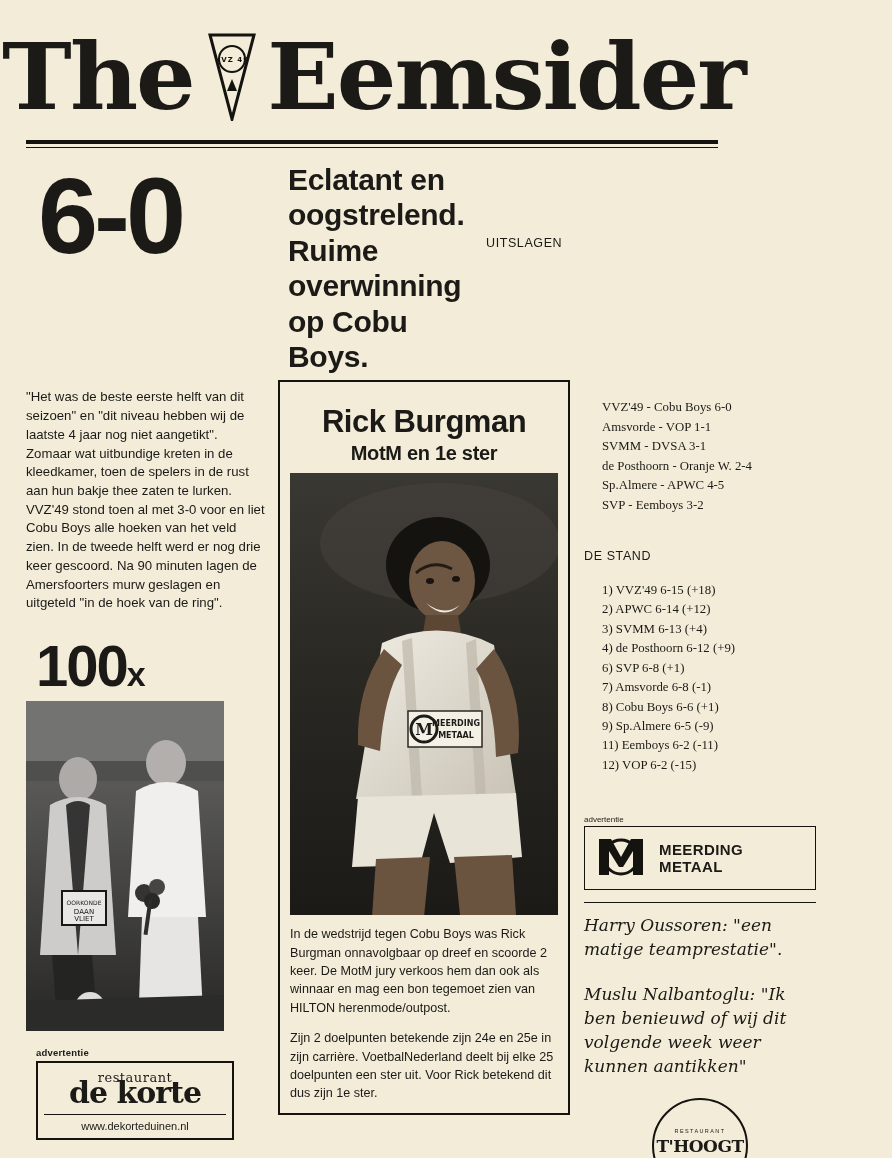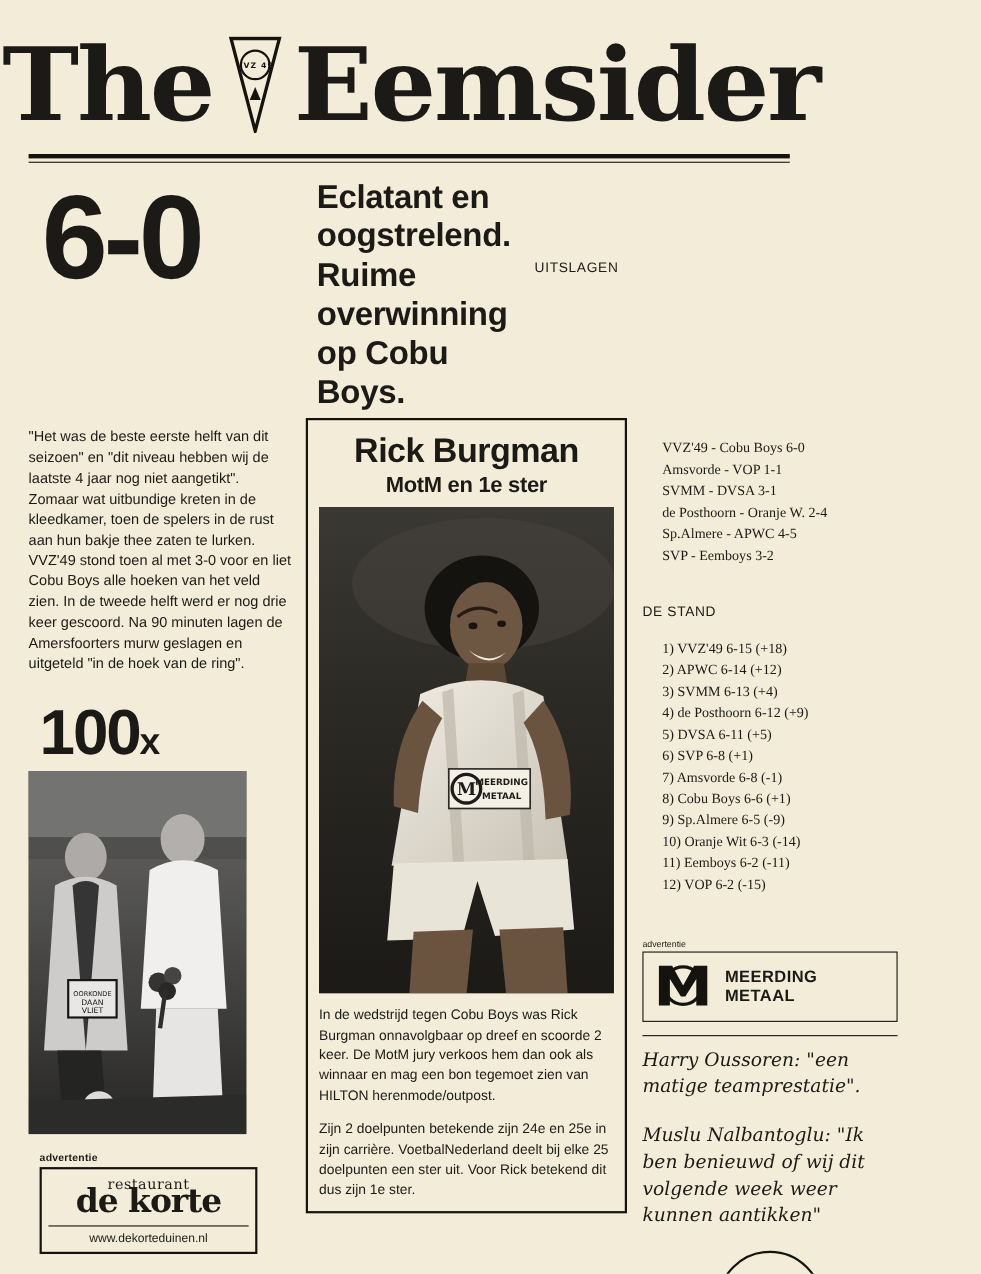--- a/index.html
+++ b/index.html
@@ -199,21 +199,21 @@
     font-size: 11px;
     border-top: 1.5px solid #14130f;
     margin-top: 6px;
     padding-top: 5px;
   }
 
   
   .feature {
     border: 2.5px solid #14130f;
     box-sizing: border-box;
-    padding: 8px 10px 10px 10px;
+    padding: 20px 10px 10px 10px;
     background: #f3ecd8;
   }
   .feature-name {
     font-family: "Liberation Sans", sans-serif;
     font-weight: bold;
     font-size: 31px;
     text-align: center;
     letter-spacing: -0.5px;
     margin: 2px 0 2px 0;
   }
@@ -472,26 +472,24 @@
         <div>SVP - Eemboys 3-2</div>
       </div>
 
       <div style="height:16px"></div>
       <div class="sec-title">DE STAND</div>
       <div class="stand-list">
         <div>1) VVZ'49 6-15 (+18)</div>
         <div>2) APWC 6-14 (+12)</div>
         <div>3) SVMM 6-13 (+4)</div>
         <div>4) de Posthoorn 6-12 (+9)</div>
-        <div>5) DVSA 6-11 (+5)</div>
         <div>6) SVP 6-8 (+1)</div>
         <div>7) Amsvorde 6-8 (-1)</div>
         <div>8) Cobu Boys 6-6 (+1)</div>
         <div>9) Sp.Almere 6-5 (-9)</div>
-        <div>10) Oranje Wit 6-3 (-14)</div>
         <div>11) Eemboys 6-2 (-11)</div>
         <div>12) VOP 6-2 (-15)</div>
       </div>
 
       <div style="height:22px"></div>
       <div class="sponsor-label">advertentie</div>
       <div class="sponsor-box">
         <span>
           <svg width="52" height="46" viewBox="0 0 52 46">
             <path d="M4 42 L4 6 L16 6 L26 24 L36 6 L48 6 L48 42 L38 42 L38 18 L28 34 L24 34 L14 18 L14 42 Z" fill="#14130f"></path>

